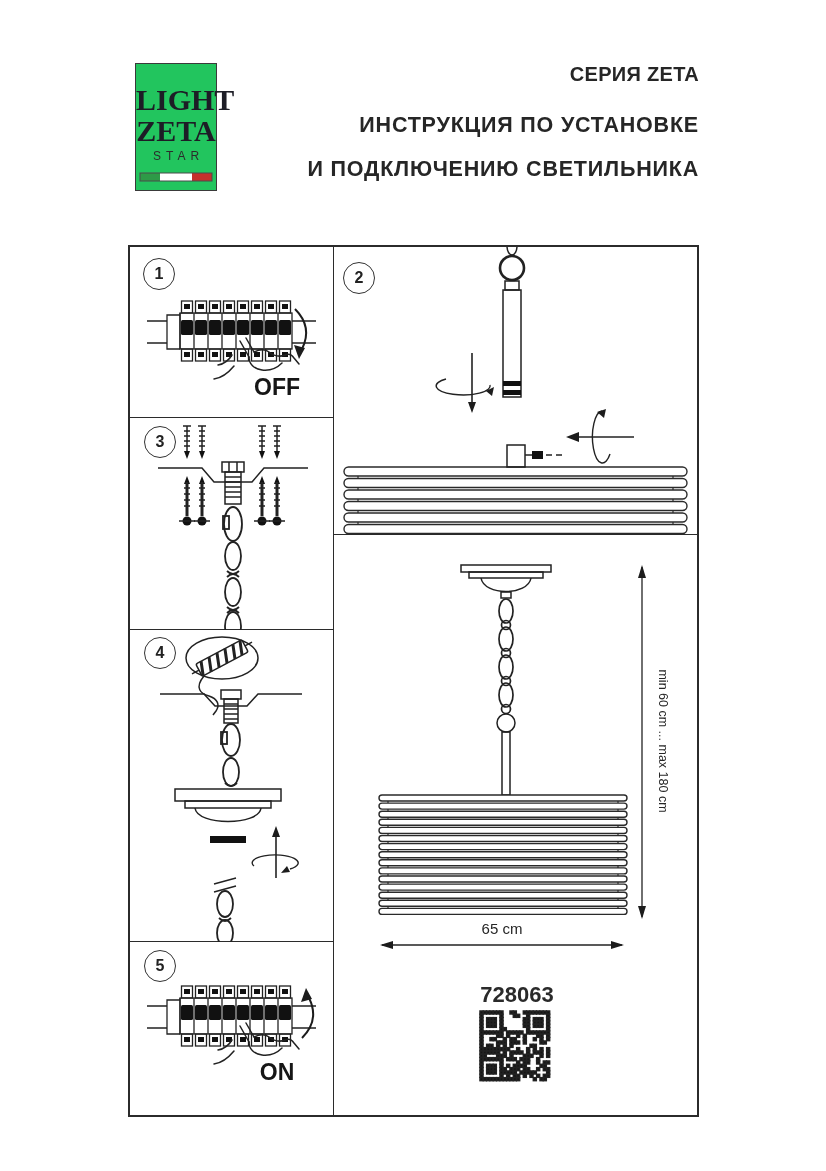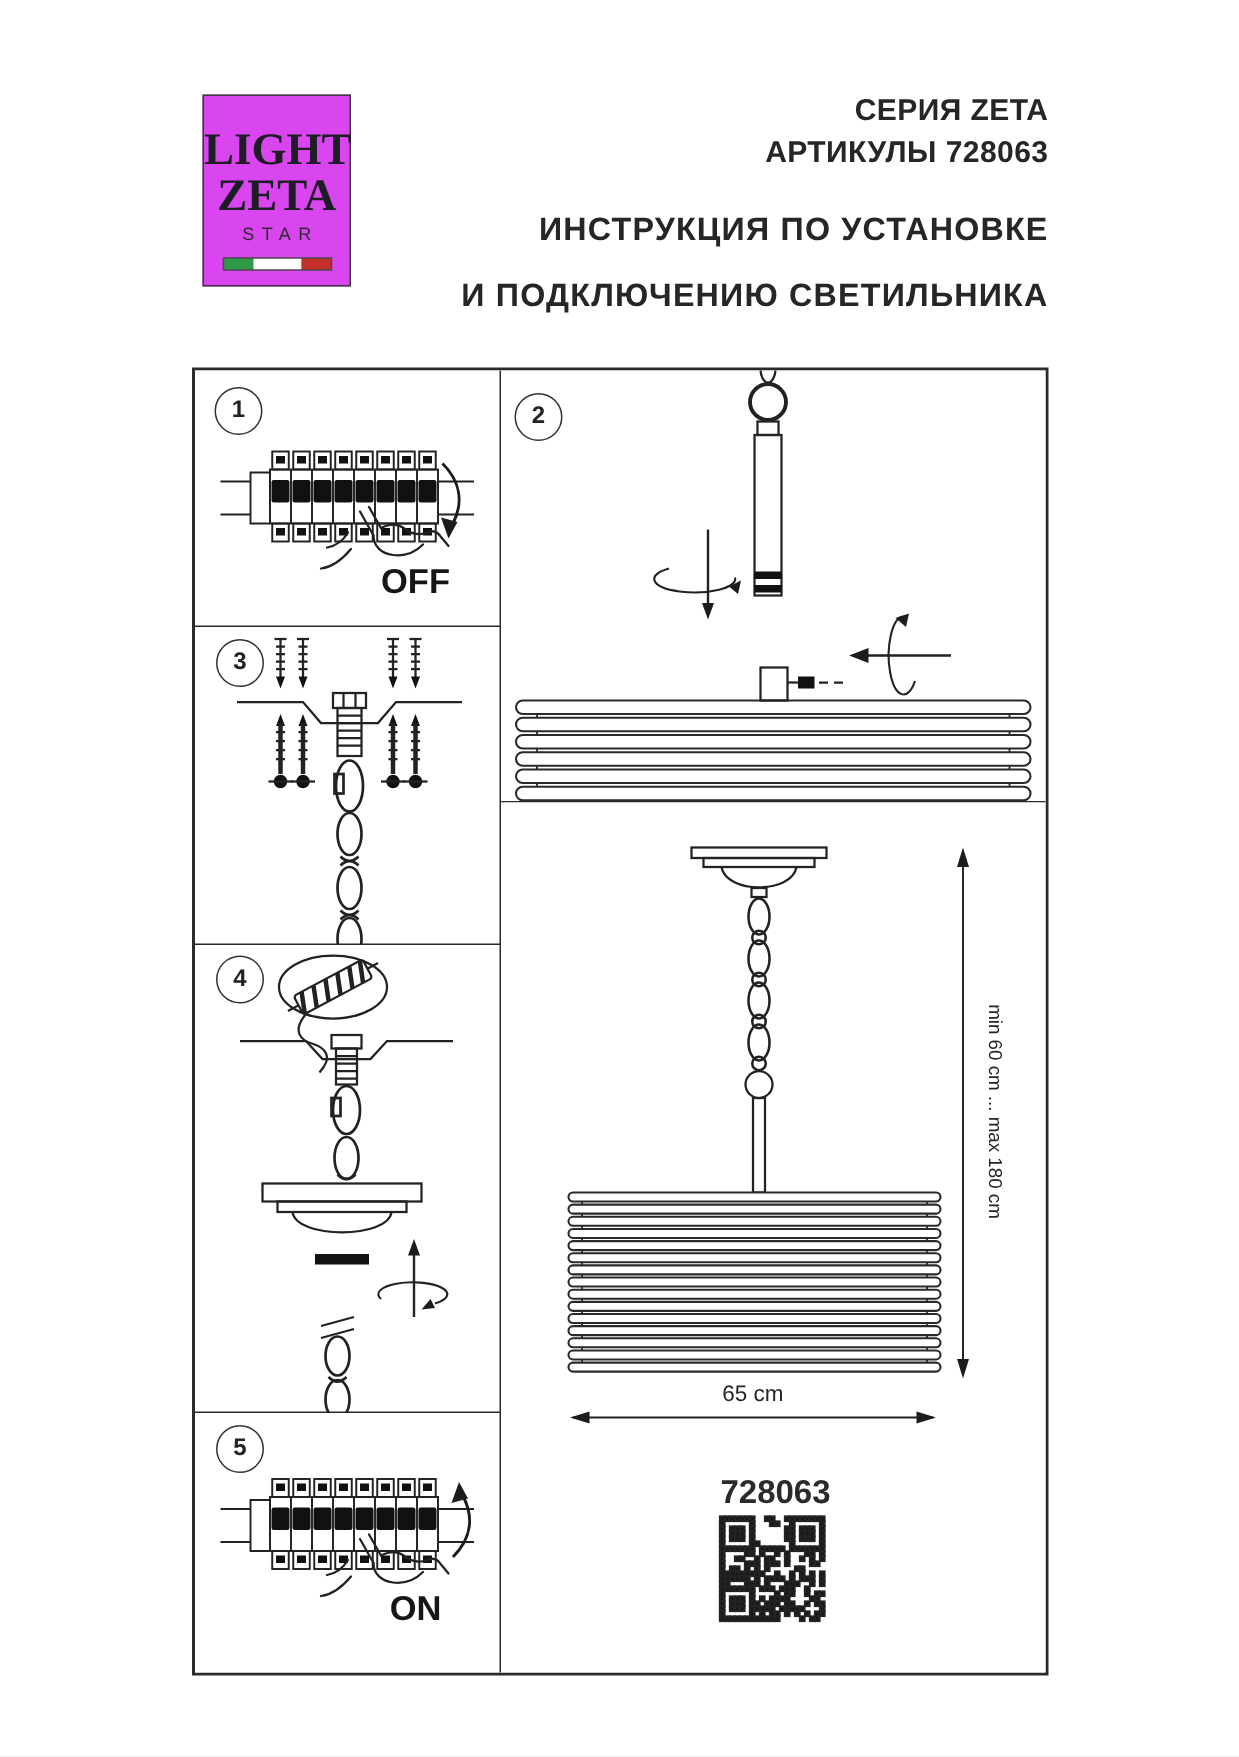--- a/index.html
+++ b/index.html
@@ -1,20 +1,20 @@
 <!DOCTYPE html>
 <html><head>
 <meta charset="utf-8">
 <style>
   html,body{margin:0;padding:0;background:#e8e8e8;}
   .page{position:relative;width:826px;height:1171px;background:#ffffff;margin:0 auto;
         font-family:"Liberation Sans",sans-serif;color:#262626;overflow:hidden;}
   
-  .logo{position:absolute;left:135px;top:63px;width:99px;height:128px;
-        border:1.5px solid #3a3a3a;box-sizing:border-box;text-align:center;padding-top:20px;background:#d946ef;}
+  .logo{position:absolute;left:135px;top:63px;width:82px;height:128px;
+        border:1.5px solid #3a3a3a;box-sizing:border-box;text-align:center;padding-top:20px;background:#22c55e;}
   .logo-word{font-family:"Liberation Serif",serif;font-weight:bold;font-size:30px;line-height:31px;color:#1d1d26;}
   .logo-sub{font-size:12px;letter-spacing:5px;margin-top:3px;margin-left:5px;color:#2c2c2c;font-weight:normal;}
   .logo-flagwrap{margin-top:5px;}
   
   .hdr{position:absolute;right:127px;top:60px;text-align:right;font-weight:bold;}
   .hdr-series{font-size:20px;line-height:28px;letter-spacing:.3px;text-align:right;}
   .hdr-title{margin-top:23px;font-size:21.5px;line-height:28px;letter-spacing:.8px;}
   
   .grid{position:absolute;left:128px;top:245px;width:571px;height:872px;
         border:2px solid #2b2b2b;box-sizing:border-box;background:#fff;}
@@ -41,21 +41,20 @@
         <rect x="1" y="1" width="20" height="8" fill="#2e9a47"></rect>
         <rect x="21" y="1" width="32" height="8" fill="#ffffff"></rect>
         <rect x="53" y="1" width="20" height="8" fill="#c5302c"></rect>
         <rect x="1" y="1" width="72" height="8" fill="none" stroke="#4a4a4a" stroke-width="1"></rect>
       </svg>
     </div>
   </div>
 
   <div class="hdr">
     <div class="hdr-series">СЕРИЯ ZETA</div>
-    <div class="hdr-series">АРТИКУЛЫ 728063</div>
     <div class="hdr-title">ИНСТРУКЦИЯ ПО УСТАНОВКЕ</div>
     <div class="hdr-title" style="margin-top:16px">И ПОДКЛЮЧЕНИЮ СВЕТИЛЬНИКА</div>
   </div>
 
   <div class="grid">
 
     <div class="cell bR bB" style="left:0;top:0;width:204px;height:171px;">
       <div class="badge" style="left:13px;top:11px;">1</div>
       <svg width="204" height="171" viewBox="0 0 204 171">
         <defs>

